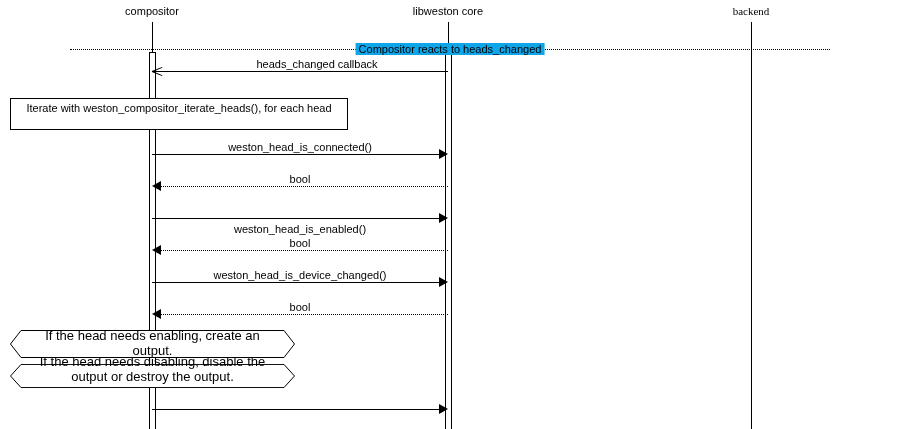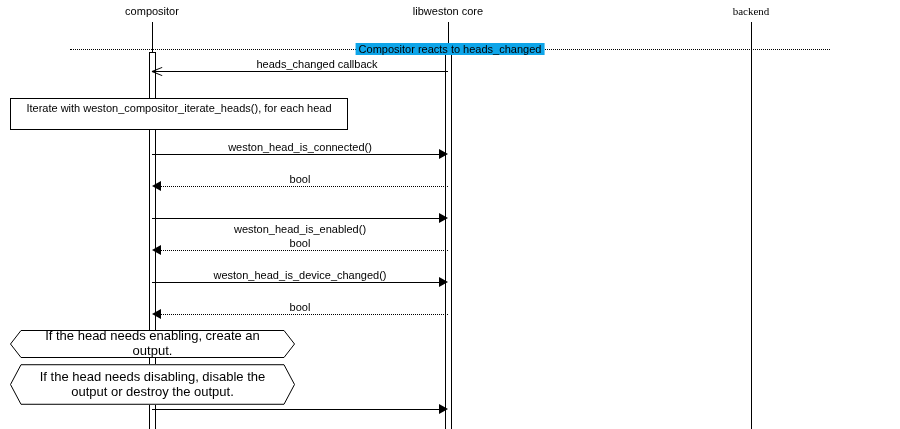--- a/index.html
+++ b/index.html
@@ -184,21 +184,21 @@
   <div class="msg-line dotted" style="left:161px; top:314px; width:287px;"></div>
   <div class="arrowhead solid-left" style="left:152px; top:309px;"></div>
 
   <div class="hexnote" style="left:10px; top:330px; width:285px; height:28px;">
     <svg class="hexsvg" viewBox="0 0 285 28" preserveAspectRatio="none">
       <polygon points="11,0.5 274,0.5 284.5,14 274,27.5 11,27.5 0.5,14" fill="#ffffff" stroke="#000000" stroke-width="1" vector-effect="non-scaling-stroke"></polygon>
     </svg>
     <span class="hextext">If the head needs enabling, create an output.</span>
   </div>
 
-  <div class="hexnote" style="left:10px; top:364px; width:285px; height:41px;">
+  <div class="hexnote" style="left:10px; top:364px; width:285px; height:24px;align-items:flex-end;">
     <svg class="hexsvg" viewBox="0 0 285 28" preserveAspectRatio="none">
       <polygon points="11,0.5 274,0.5 284.5,14 274,27.5 11,27.5 0.5,14" fill="#ffffff" stroke="#000000" stroke-width="1" vector-effect="non-scaling-stroke"></polygon>
     </svg>
     <span class="hextext">If the head needs disabling, disable the output or destroy the output.</span>
   </div>
 
   <div class="msg-line" style="left:152px; top:409px; width:287px;"></div>
   <div class="arrowhead solid-right" style="left:439px; top:404px;"></div>
 
 </div>

